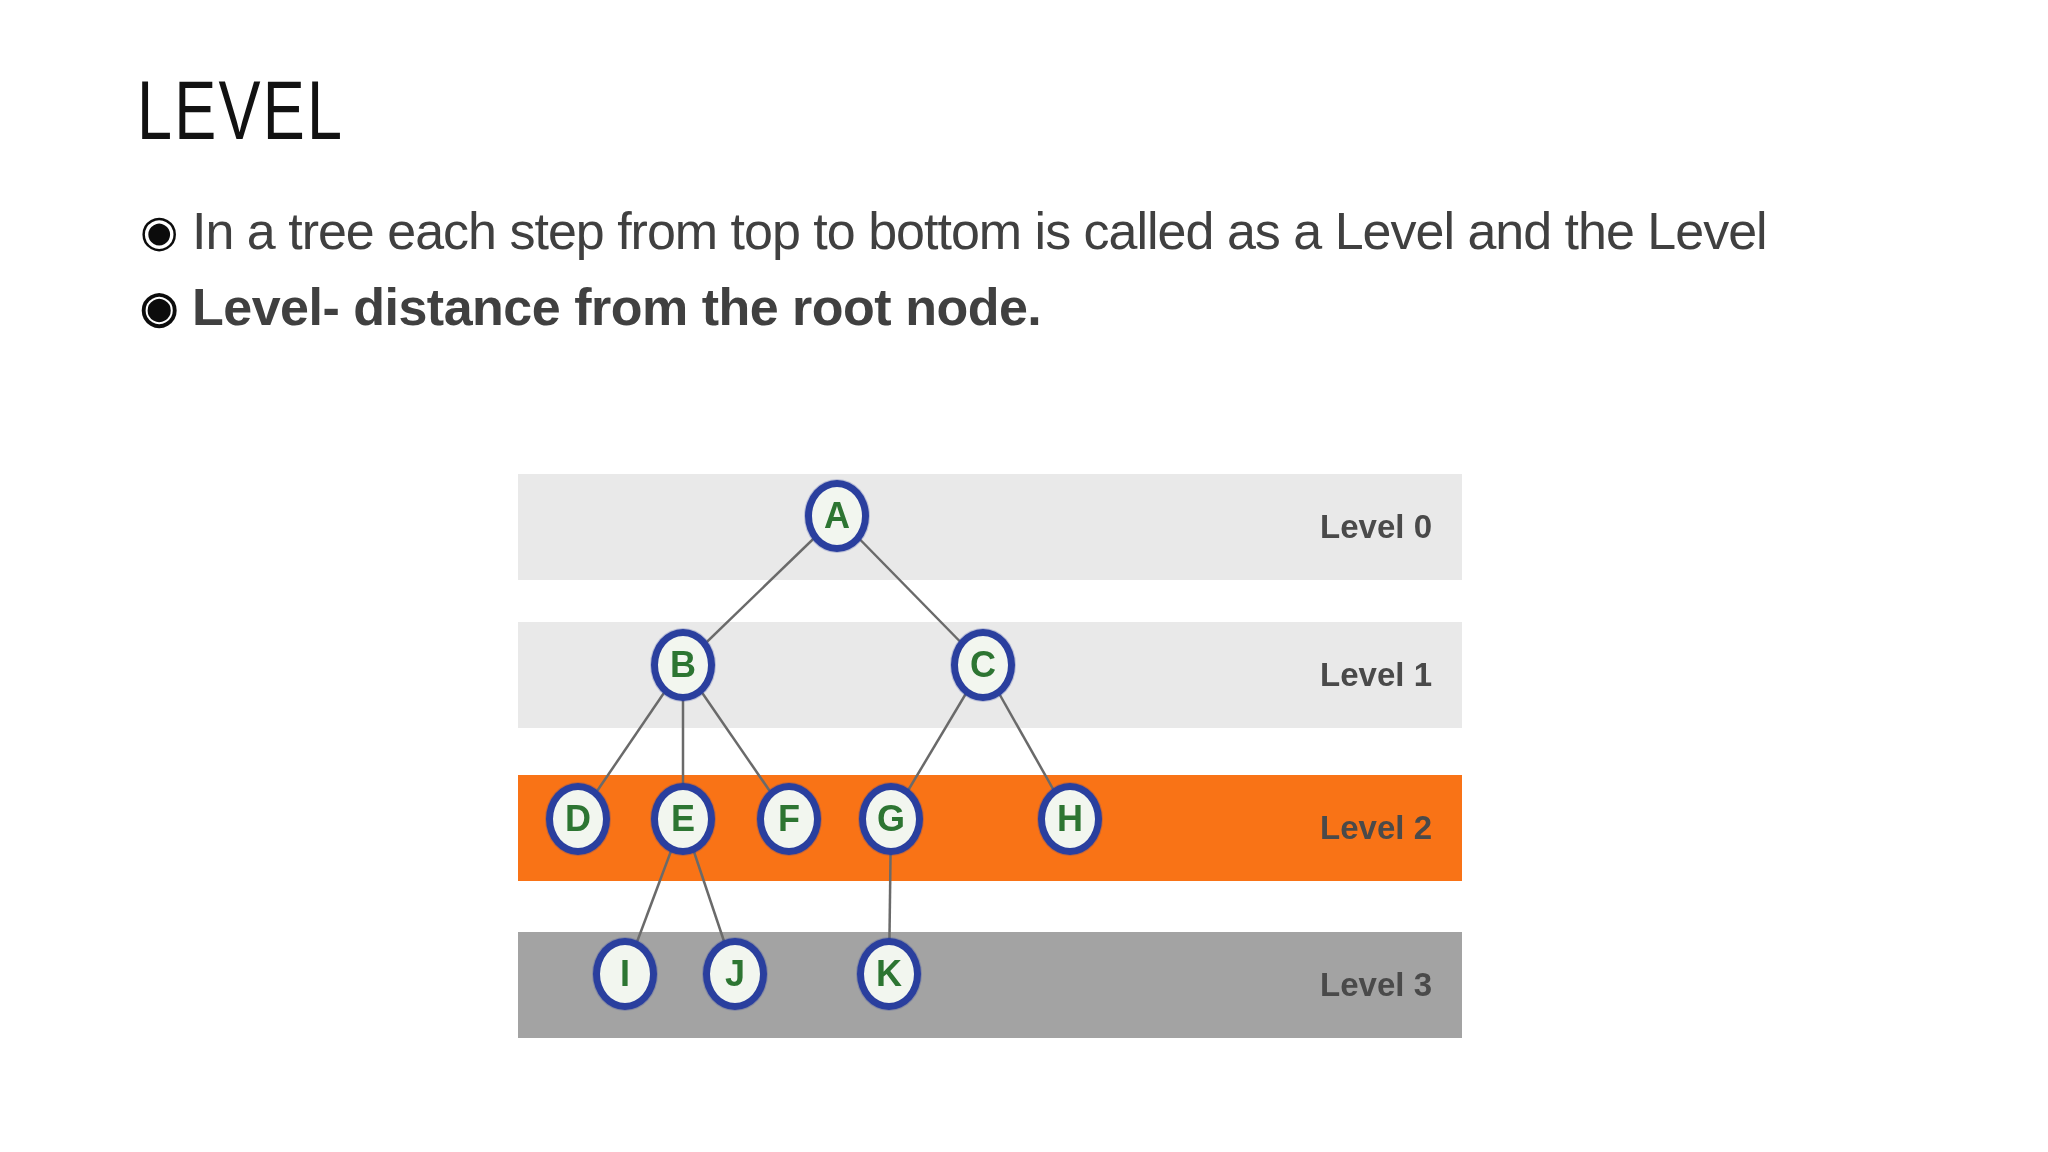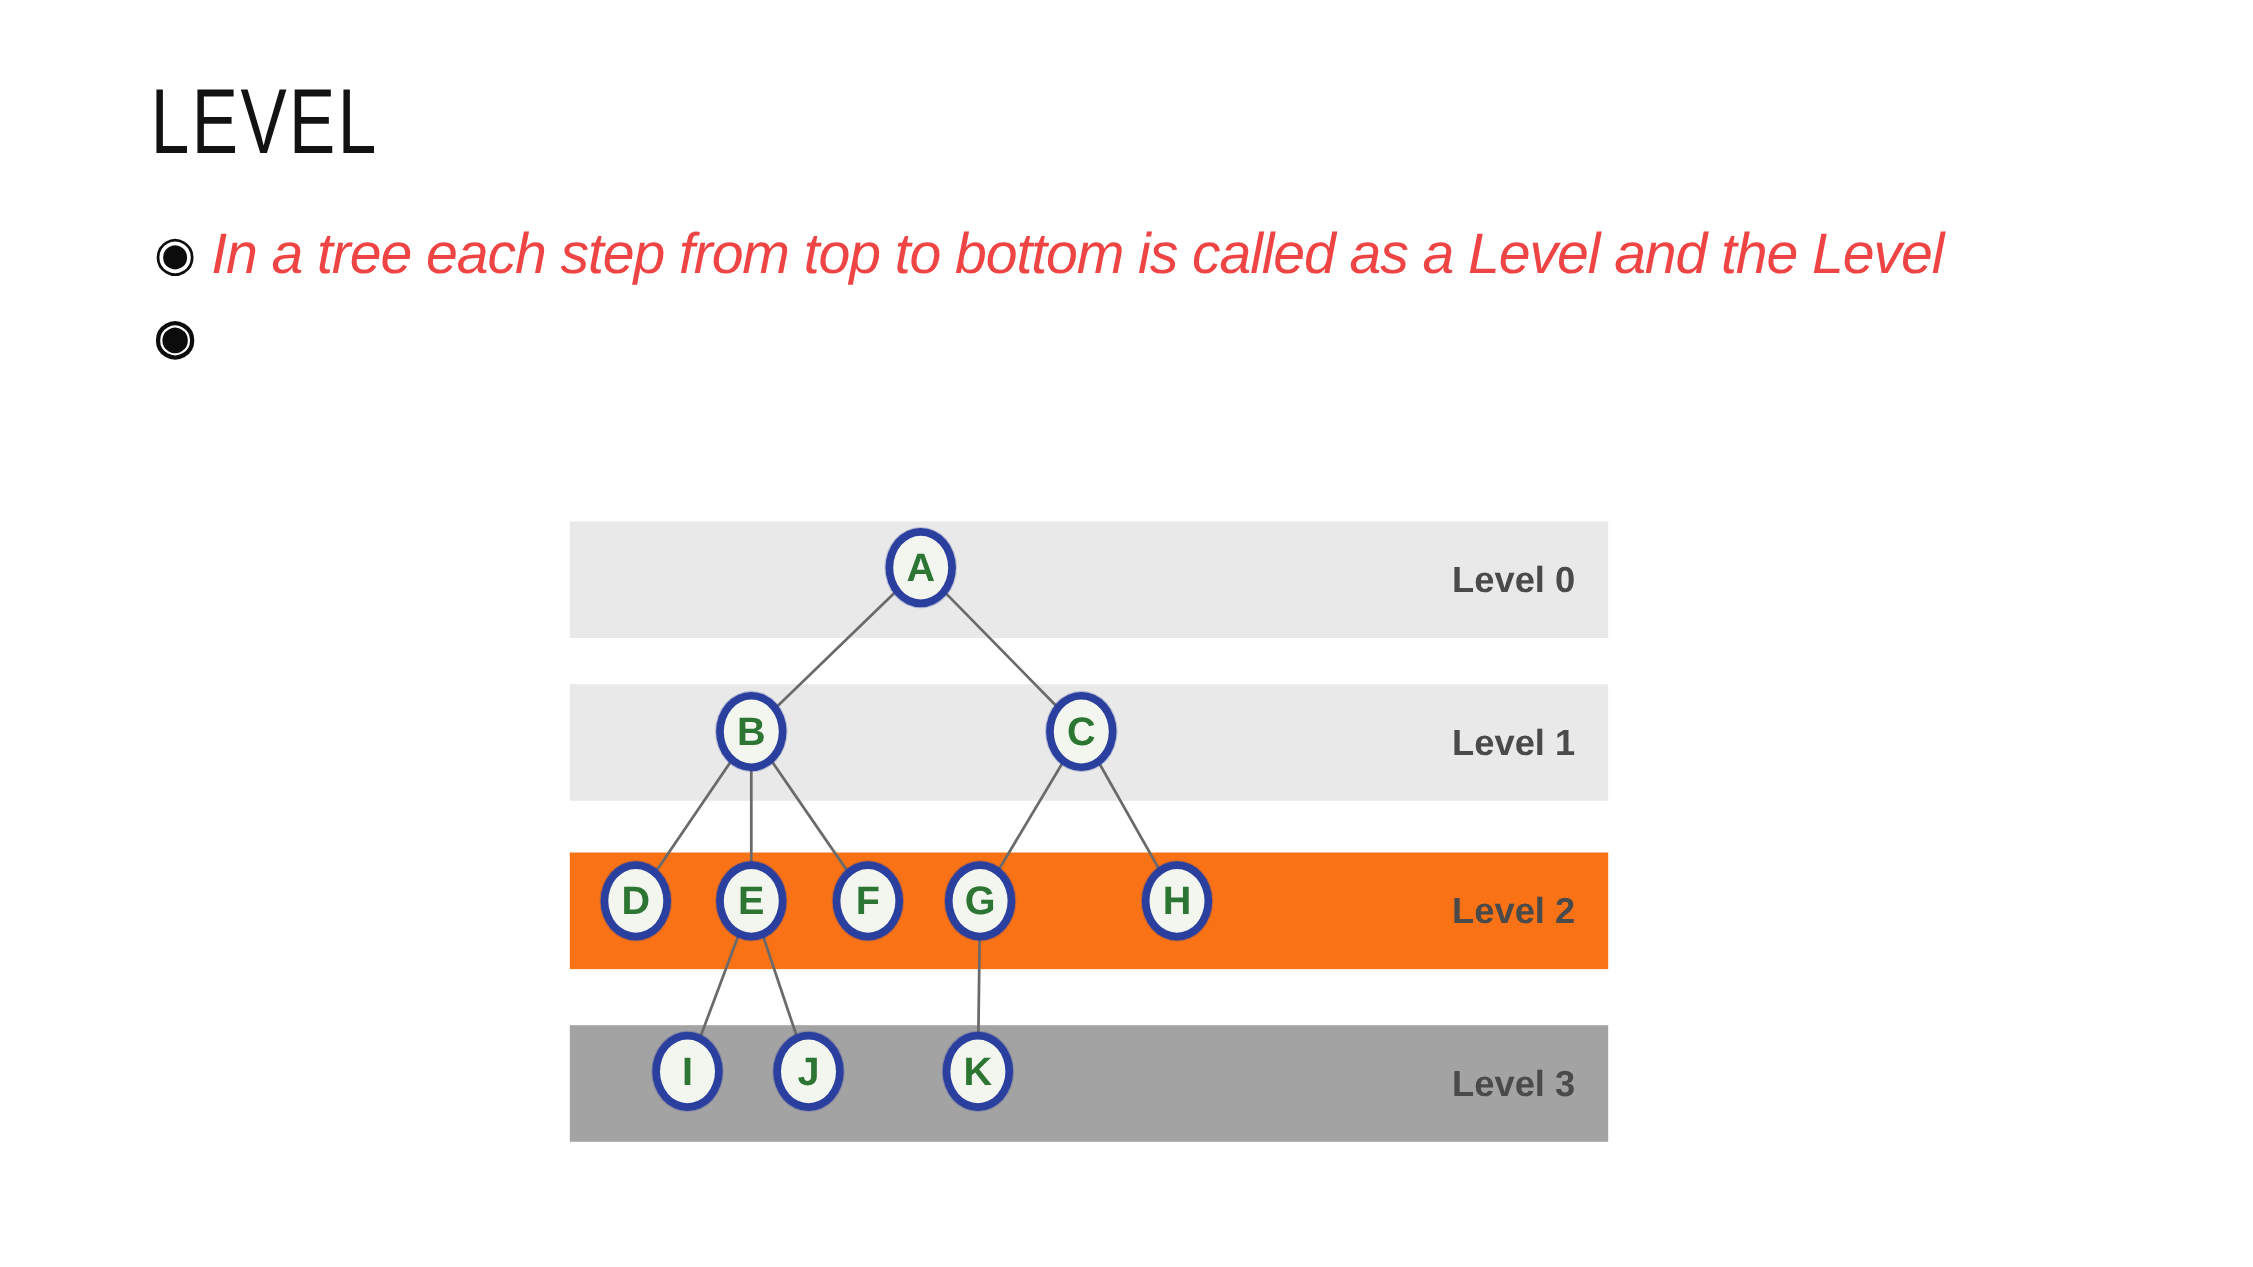--- a/index.html
+++ b/index.html
@@ -18,21 +18,21 @@
     white-space:nowrap;
   }
 
   
   .bullets{position:absolute;left:140px;top:196px;width:1860px;}
   .bullet{display:flex;align-items:flex-start;margin-bottom:6px;}
   .bullet .marker{
     flex:0 0 52px;font-size:44px;line-height:70px;color:#0c0c0c;
   }
   .bullet .text{
-    font-size:52px;line-height:70px;color:#ef4444;letter-spacing:-1px;font-style:italic;
+    font-size:52px;line-height:70px;color:#404040;letter-spacing:-1px;
   }
   .bullet .text .line{white-space:nowrap;}
   .bullet.bold .text{font-weight:700;letter-spacing:-0.5px;}
   .bullet.bold .marker{font-weight:700;}
 
   
   .diagram{position:absolute;left:518px;top:474px;width:944px;height:543px;}
   .band{
     position:absolute;left:0;width:944px;height:106px;background:#e9e9e9;
   }
@@ -58,20 +58,23 @@
   <h1 class="title">LEVEL</h1>
   <div class="bullets" id="bullets">
       <div class="bullet">
         <span class="marker">◉</span>
         <div class="text">
           <div class="line">In a tree each step from top to bottom is called as a Level and the Level</div>
         </div>
       </div>
       <div class="bullet bold">
         <span class="marker">◉</span>
+        <div class="text">
+          <div class="line">Level- distance from the root node.</div>
+        </div>
       </div>
     </div>
   <div class="diagram" id="diagram">
       <div class="band" style="top: 0px; background: rgb(233, 233, 233);">
         <span class="band-label" style="color: rgb(74, 74, 74);">Level 0</span>
       </div>
       <div class="band" style="top: 148px; background: rgb(233, 233, 233);">
         <span class="band-label" style="color: rgb(74, 74, 74);">Level 1</span>
       </div>
       <div class="band" style="top: 301px; background: #f97316;">

